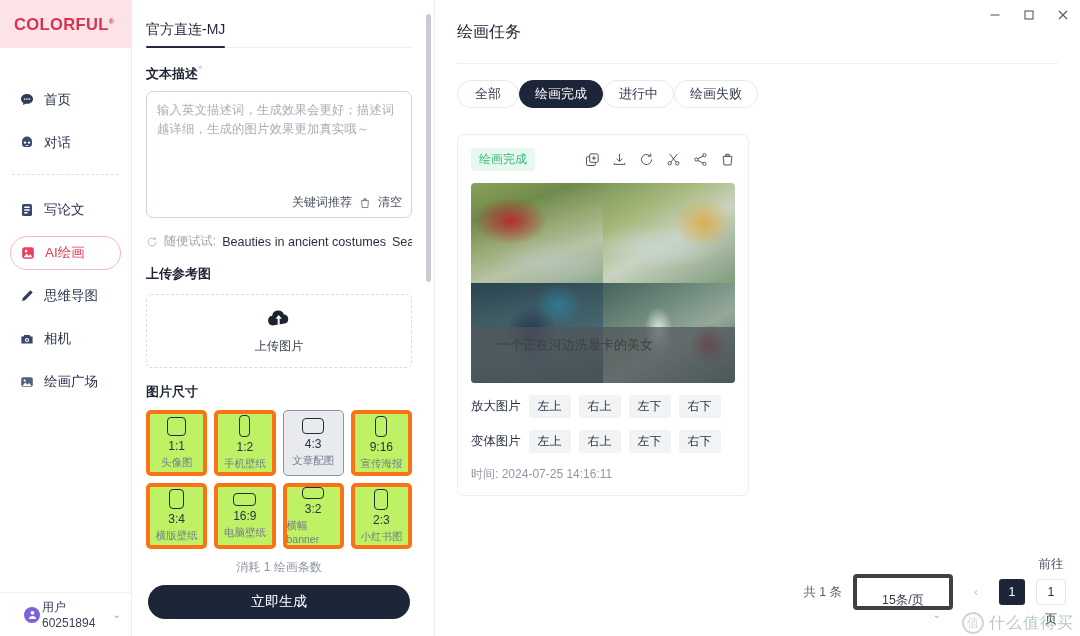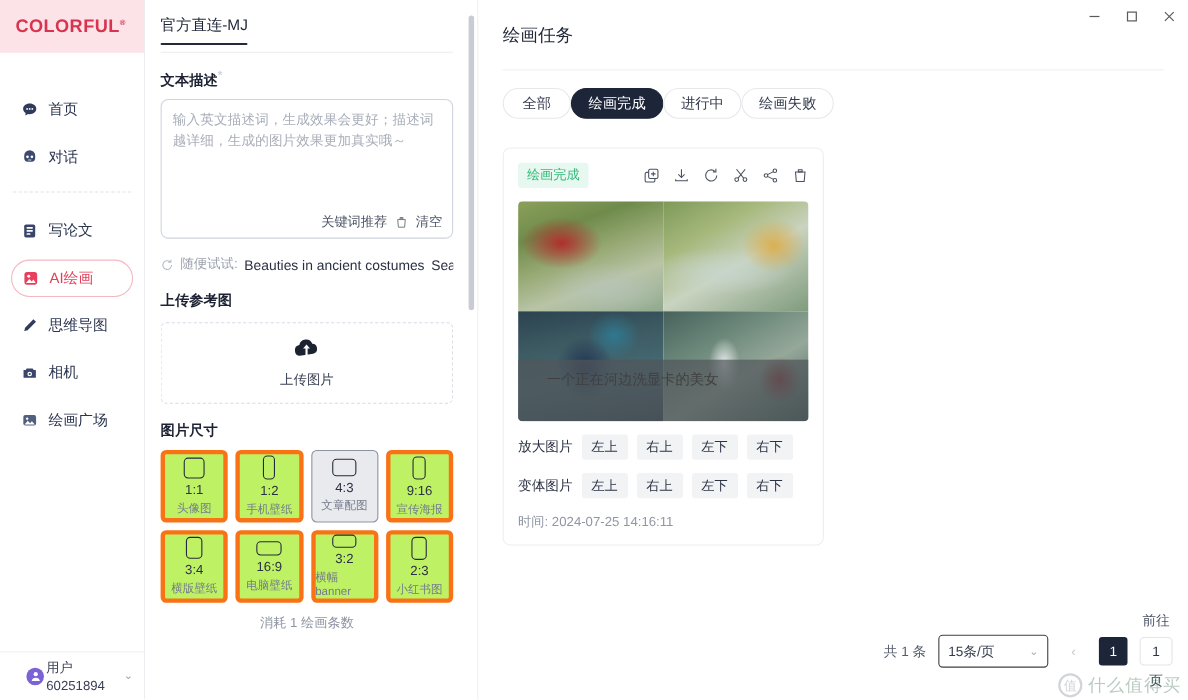--- a/index.html
+++ b/index.html
@@ -70,21 +70,21 @@
   .formpanel {
     width: 303px; flex: 0 0 303px; height: 636px;
     border-right: 1px solid #ececf0;
     position: relative; overflow: hidden; background: #fff;
   }
   .formscroll {
     position: absolute; inset: 0; padding: 14px 22px 0 14px;
     overflow: hidden;
   }
   .tabs-row {
-    display: flex; align-items: flex-start; height: 34px;
+    display: flex; align-items: flex-end; height: 34px;
     border-bottom: 1px solid #eceff3; position: relative;
   }
   .tab {
     font-size: 14px; color: #1e2436; padding-bottom: 8px; cursor: pointer;
     position: relative;
   }
   .tab.active::after {
     content:""; position: absolute; left: 0; right: 0; bottom: -1px;
     height: 2.5px; background: #22293c; border-radius: 2px;
   }
@@ -217,23 +217,23 @@
   .time-row { margin-top: 13px; font-size: 12px; color: #9097a3; }
 
   
   .pager {
     position: absolute; right: 14px; bottom: 8px;
     display: flex; align-items: center; gap: 11px;
     font-size: 12.4px; color: #4b5263;
   }
   .pg-total { color: #555c6b; }
   .pg-select {
-    border: 1px solid #404040; border-radius: 4px; height: 26px; width: 100px;
+    border: 4px solid #404040; border-radius: 4px; height: 26px; width: 100px;
     display: flex; align-items: center; padding: 14px 8px; cursor: pointer;
-    color: #343b4d; background: #fff;
+    color: #343b4d; background: #fff; flex-direction: column;
   }
   .pg-select .cv { margin-left: auto; color: #a7acb7; font-size: 10px; }
   .pg-arrow {
     width: 24px; height: 26px; display: flex; align-items: center; justify-content: center;
     color: #c3c7d0; cursor: pointer; background: #fff;
   }
   .pg-num {
     width: 26px; height: 26px; border-radius: 3px; background: #1d2539; color: #fff;
     display: flex; align-items: center; justify-content: center; cursor: pointer;
     font-size: 12.4px;
@@ -471,20 +471,21 @@
           <span class="size-name">横幅banner</span>
         </div>
         <div class="size-cell">
           <span class="ratio-shape" style="width:14px;height:21px"></span>
           <span class="size-ratio">2:3</span>
           <span class="size-name">小红书图</span>
         </div>
       </div>
 
       <div class="consume">消耗 1 绘画条数</div>
+      <button class="gen-btn">立即生成</button>
     </div>
     <div class="vscroll"></div>
   </div>
 
   <div class="tasks">
     <div class="tasks-head">
       <div class="tasks-title">绘画任务</div>
     </div>
     <div class="tasks-hr"></div>
 

